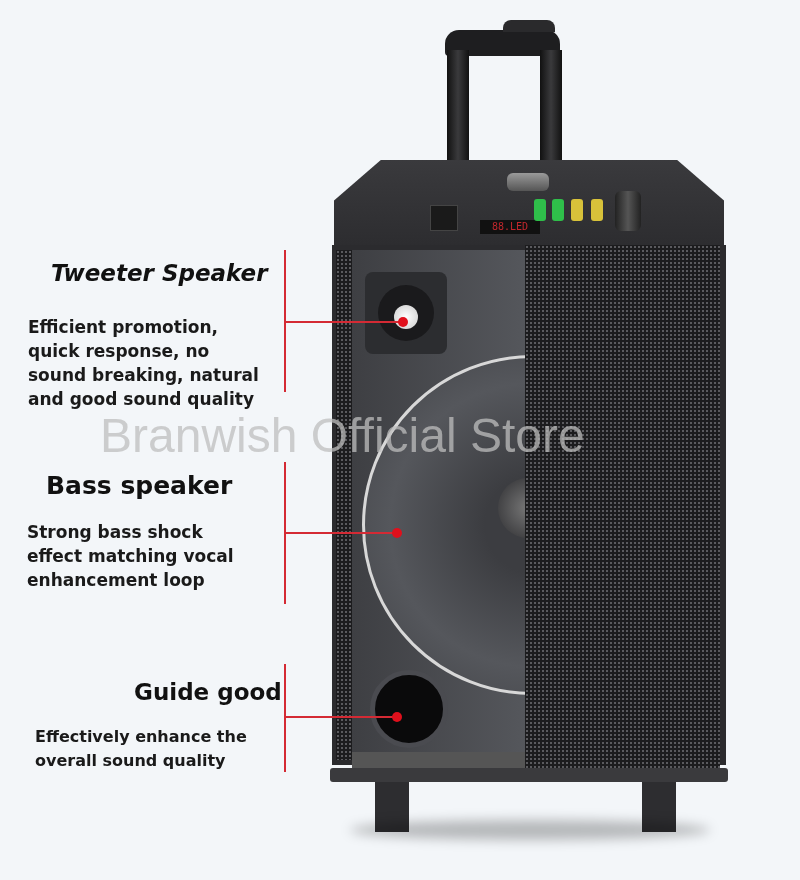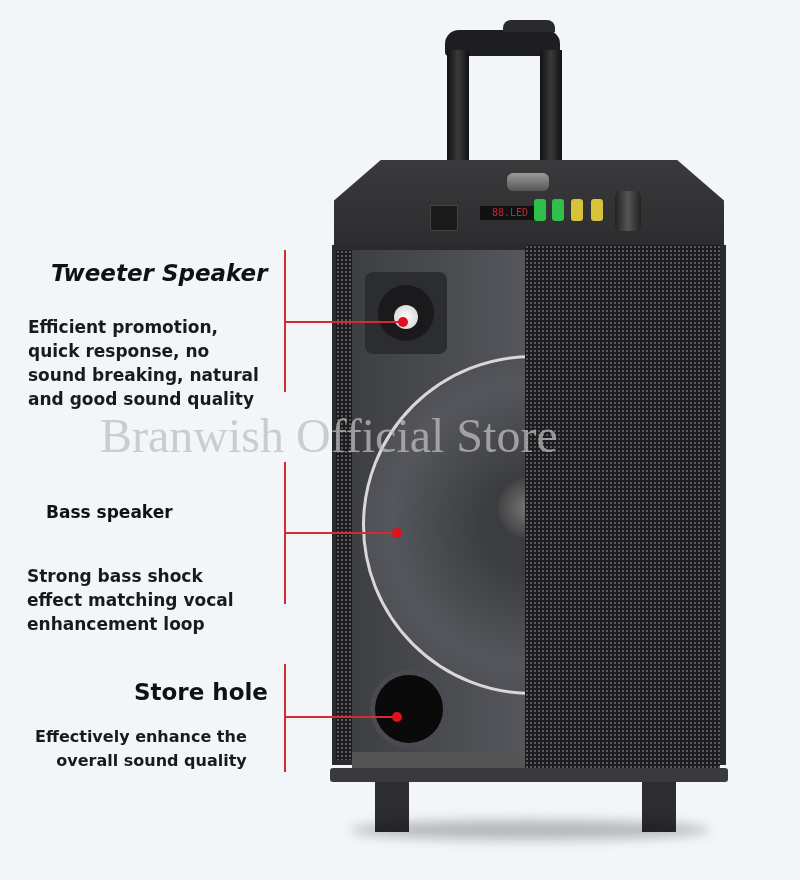--- a/index.html
+++ b/index.html
@@ -3,36 +3,36 @@
 <meta charset="utf-8">
 <style>
   html,body{margin:0;padding:0;}
   body{width:800px;height:880px;background:#f3f6f9;position:relative;overflow:hidden;font-family:"DejaVu Sans","Liberation Sans",sans-serif;}
   .abs{position:absolute;}
   .title{font-weight:bold;color:#111;font-size:23px;white-space:nowrap;}
   .desc{font-weight:bold;color:#1a1a1a;font-size:17px;line-height:24px;white-space:pre-line;}
   .vline{position:absolute;width:2px;background:#d42a34;}
   .hline{position:absolute;height:2px;background:#d42a34;}
   .dot{position:absolute;width:10px;height:10px;border-radius:50%;background:#e0101c;}
-  .watermark{position:absolute;left:100px;top:408px;font-family:Liberation Serif, serif;font-size:48px;color:rgba(190,190,190,0.75);white-space:nowrap;letter-spacing:0px;}
+  .watermark{position:absolute;left:100px;top:408px;font-family:Liberation Sans, sans-serif;font-size:48px;color:rgba(190,190,190,0.75);white-space:nowrap;letter-spacing:0px;}
   .mesh{background-color:#1c1c1e;background-image:radial-gradient(circle,#5a5a5e 0.9px,transparent 1.2px);background-size:4px 4px;}
 </style>
 </head>
 <body>
 
 <div class="abs" style="left:330px;top:0;width:400px;height:880px;">
 
   <div class="abs" style="left:115px;top:30px;width:115px;height:26px;background:#1e1e20;border-radius:14px 14px 4px 4px;"></div>
   <div class="abs" style="left:173px;top:20px;width:52px;height:12px;background:#2a2a2c;border-radius:8px 8px 0 0;"></div>
   <div class="abs" style="left:117px;top:50px;width:22px;height:110px;background:linear-gradient(90deg,#111,#3a3a3c,#111);"></div>
   <div class="abs" style="left:210px;top:50px;width:22px;height:110px;background:linear-gradient(90deg,#111,#3a3a3c,#111);"></div>
 
   <div class="abs" style="left:4px;top:160px;width:390px;height:90px;background:linear-gradient(#3a3a3d,#2c2c2f);clip-path:polygon(12% 0,88% 0,100% 45%,100% 100%,0 100%,0 45%);"></div>
   <div class="abs" style="left:177px;top:173px;width:42px;height:18px;border-radius:6px;background:linear-gradient(#9a9a9a,#555);"></div>
-  <div class="abs" style="left:150px;top:206px;width:60px;height:14px;background:#111;color:#c2272d;font-size:10px;font-family:'DejaVu Sans Mono',monospace;line-height:14px;text-align:center;">88.LED</div>
+  <div class="abs" style="left:150px;top:220px;width:60px;height:14px;background:#111;color:#c2272d;font-size:10px;font-family:'DejaVu Sans Mono',monospace;line-height:14px;text-align:center;">88.LED</div>
   <div class="abs" style="left:204px;top:199px;width:12px;height:22px;background:#2fbf4a;border-radius:3px;"></div>
   <div class="abs" style="left:222px;top:199px;width:12px;height:22px;background:#2fbf4a;border-radius:3px;"></div>
   <div class="abs" style="left:241px;top:199px;width:12px;height:22px;background:#d8c23a;border-radius:3px;"></div>
   <div class="abs" style="left:261px;top:199px;width:12px;height:22px;background:#d8c23a;border-radius:3px;"></div>
   <div class="abs" style="left:285px;top:191px;width:26px;height:40px;background:linear-gradient(90deg,#222,#555,#222);border-radius:6px;"></div>
   <div class="abs" style="left:100px;top:205px;width:26px;height:24px;background:#1a1a1a;border:1px solid #444;"></div>
 
   <div class="abs" style="left:2px;top:245px;width:394px;height:520px;background:#2b2b2e;"></div>
 
   <div class="abs" style="left:22px;top:250px;width:175px;height:510px;background:linear-gradient(90deg,#3e3f43,#55575c);"></div>
@@ -63,29 +63,29 @@
   <div class="abs desc" style="left:28px;top:315px;">Efficient promotion,
 quick response, no
 sound breaking, natural
 and good sound quality</div>
   <div class="vline" style="left:284px;top:250px;height:142px;"></div>
   <div class="hline" style="left:284px;top:321px;width:120px;"></div>
   <div class="dot" style="left:398px;top:317px;"></div>
 </div>
 
 <div>
-  <div class="abs title" style="left:46px;top:471px;font-size:17px;margin-top:31px;">Bass speaker</div>
-  <div class="abs desc" style="left:27px;top:520px;margin-top:44px;">Strong bass shock
+  <div class="abs title" style="left:46px;top:471px;font-size:25px;">Bass speaker</div>
+  <div class="abs desc" style="left:27px;top:520px;">Strong bass shock
 effect matching vocal
 enhancement loop</div>
   <div class="vline" style="left:284px;top:462px;height:142px;"></div>
   <div class="hline" style="left:284px;top:532px;width:115px;"></div>
   <div class="dot" style="left:392px;top:528px;"></div>
 </div>
 
 <div>
-  <div class="abs title" style="left:134px;top:679px;">Store hole</div>
-  <div class="abs desc" style="left:35px;top:725px;font-size:16px;text-align:right;">Effectively enhance the
+  <div class="abs title" style="left:134px;top:679px;">Guide good</div>
+  <div class="abs desc" style="left:35px;top:725px;font-size:16px;">Effectively enhance the
 overall sound quality</div>
   <div class="vline" style="left:284px;top:664px;height:108px;"></div>
   <div class="hline" style="left:284px;top:716px;width:115px;"></div>
   <div class="dot" style="left:392px;top:712px;"></div>
 </div>
 
 </body></html>

